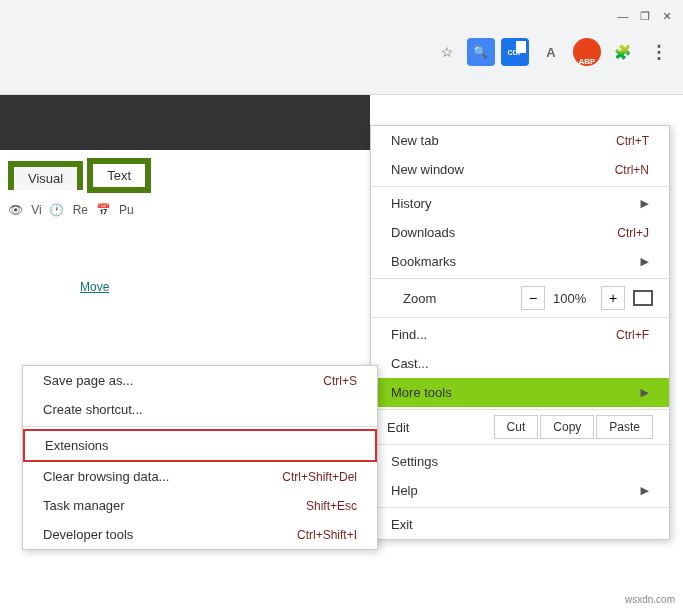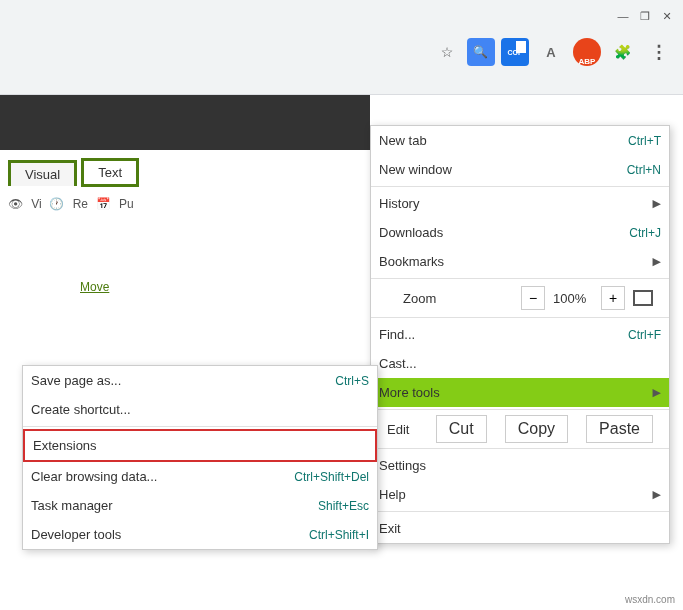--- a/index.html
+++ b/index.html
@@ -125,21 +125,21 @@
 
     .content-tabs {
       display: flex;
       gap: 4px;
       padding: 8px 8px 0;
       align-items: center;
     }
 
     .tab-btn {
       padding: 4px 14px;
-      border: 3px solid #4d7c0f;
+      border: 6px solid #4d7c0f;
       background: #fff;
       cursor: pointer;
       font-size: 13px;
       color: #333;
     }
 
     .tab-btn.active {
       background: #f5f5f5;
       border-bottom: none;
     }
@@ -147,21 +147,21 @@
     .content-icons {
       display: flex;
       align-items: center;
       padding: 10px 8px;
       gap: 8px;
       color: #555;
       font-size: 12px;
     }
 
     .move-link {
-      color: #4d7c0f;
+      color: #0f766e;
       text-decoration: underline;
       position: absolute;
       top: 185px;
       left: 80px;
       font-size: 12px;
     }
 
     
     .context-menu-main {
       position: absolute;
@@ -171,31 +171,31 @@
       background: #fff;
       border: 1px solid #ccc;
       box-shadow: 2px 2px 8px rgba(0,0,0,0.2);
       z-index: 100;
     }
 
     .menu-item {
       display: flex;
       align-items: center;
       justify-content: space-between;
-      padding: 7px 8px;
+      padding: 7px 20px;
       cursor: pointer;
       font-size: 13px;
       color: #333;
       white-space: nowrap;
     }
 
     .menu-item.highlighted { background: #84cc16; }
 
     .menu-item .shortcut {
-      color: #0f766e;
+      color: #7f1d1d;
       font-size: 12px;
       margin-left: 30px;
     }
 
     .menu-item .arrow {
       color: #555;
       font-size: 11px;
     }
 
     .menu-separator {
@@ -236,31 +236,31 @@
       height: 16px;
       border: 2px solid #555;
       cursor: pointer;
     }
 
     
     .edit-row {
       display: flex;
       align-items: center;
       padding: 3px 16px;
-      gap: 16px;
+      gap: 0;
     }
 
     .edit-label { flex: 1; font-size: 13px; color: #333; }
 
     .edit-btn {
       padding: 4px 12px;
       border: 1px solid #ccc;
       background: #fff;
       cursor: pointer;
-      font-size: 16px;
+      font-size: 12px;
       color: #333;
       margin-left: 2px;
     }
 
     
     .context-menu-sub {
       position: absolute;
       top: 270px;
       left: 22px;
       width: 356px;

